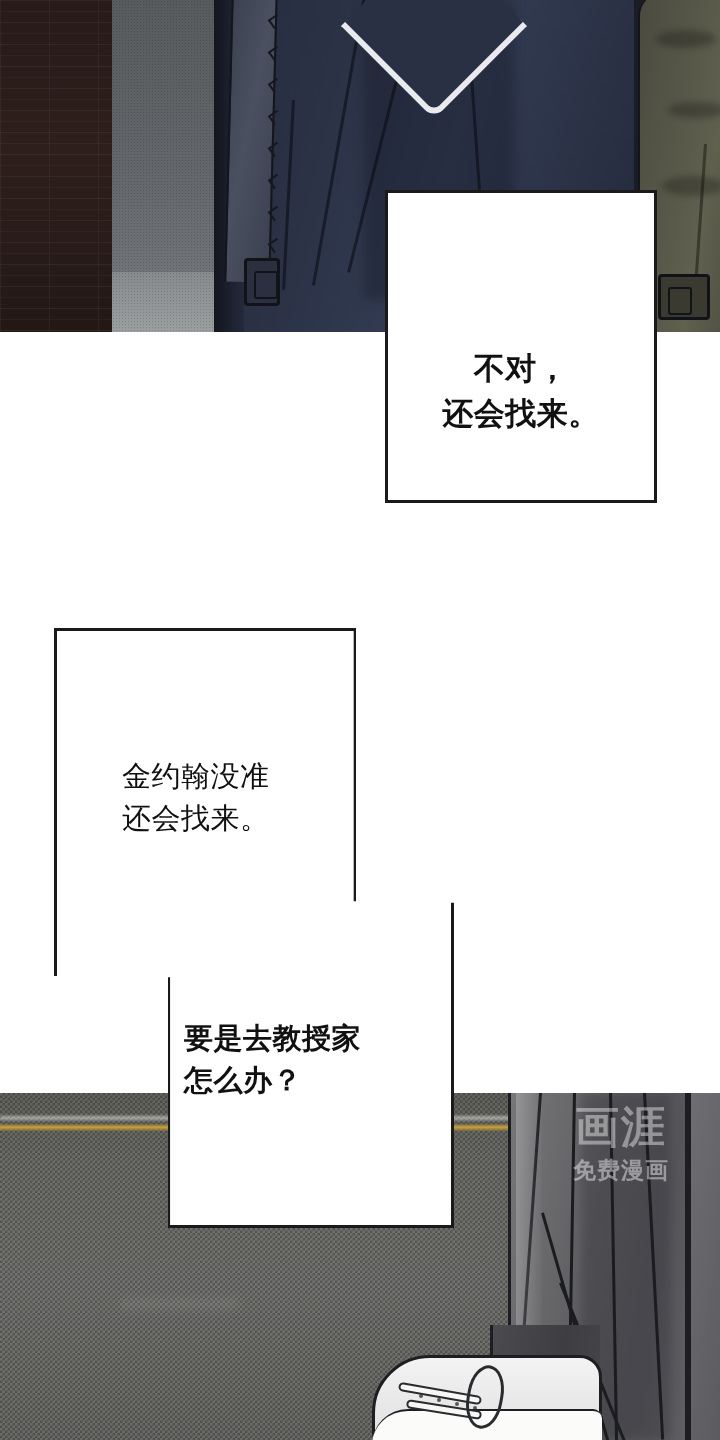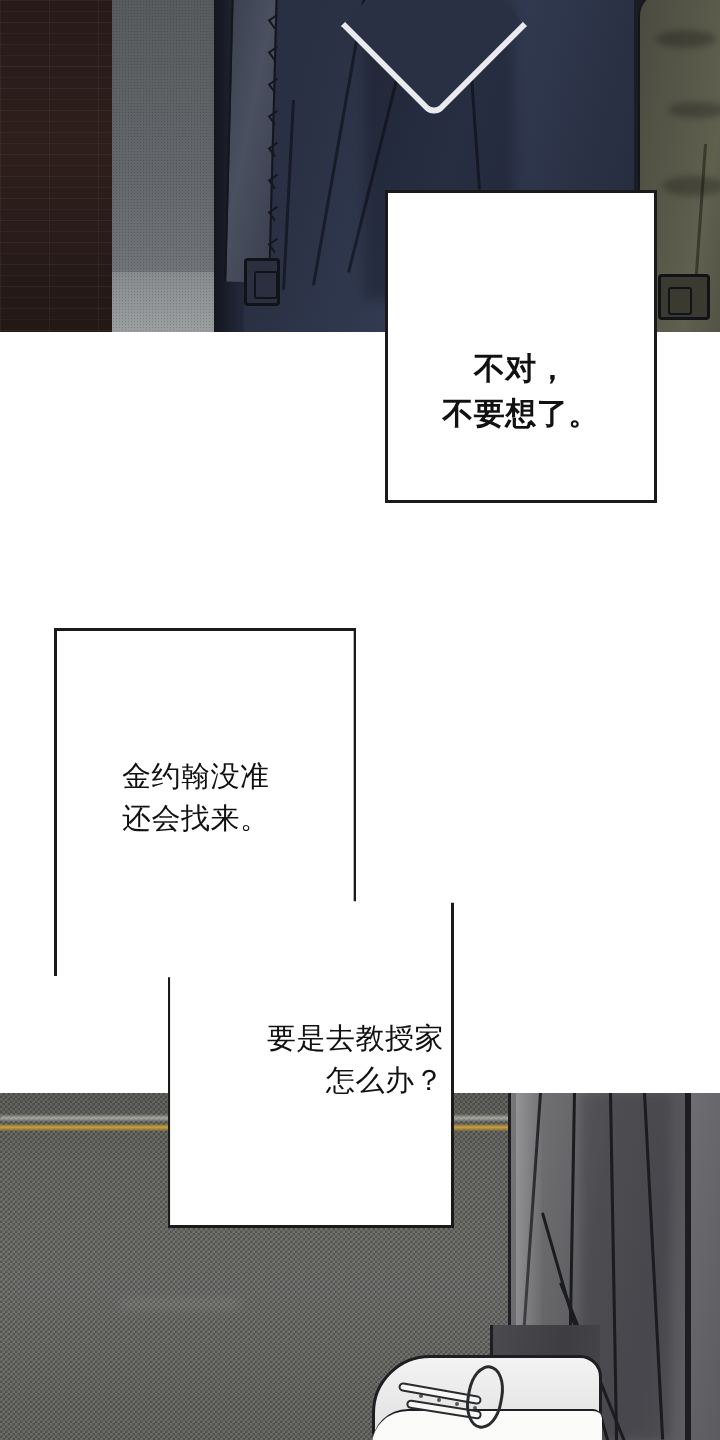--- a/index.html
+++ b/index.html
@@ -410,23 +410,23 @@
     font-weight: 400;
     line-height: 1.44;
     color: #111111;
     letter-spacing: 0.5px;
     white-space: pre-line;
   }
   .b2-text-b {
     position: absolute;
     left: 130px; top: 390px;
     width: 260px;
-    text-align: right;
+    text-align: left;
     font-size: 29px;
-    font-weight: 400;
+    font-weight: 700;
     line-height: 1.44;
     color: #111111;
     letter-spacing: 0.5px;
     white-space: pre-line;
   }
 
   .mid-gap {
     position: absolute;
     left: 0; top: 332px;
     width: 720px; height: 761px;
@@ -509,25 +509,29 @@
       <div class="eyelet" style="left:62px; top:40px;"></div>
       <div class="eyelet" style="left:80px; top:44px;"></div>
       <div class="eyelet" style="left:98px; top:48px;"></div>
       <div class="eyelet" style="left:116px; top:52px;"></div>
     </div>
     <div class="sneaker-toe"></div>
     <div class="lace" style="left:398px; top:296px; width:84px; height:9px; transform: rotate(10deg);"></div>
     <div class="lace" style="left:406px; top:312px; width:76px; height:9px; transform: rotate(9deg);"></div>
     <div class="lace-loop"></div>
 
+    <div class="watermark" style="position:absolute; left:0px; top:12px; width:170px; margin-left:536px;">
+      <div class="wm-main">画涯</div>
+      <div class="wm-sub">免费漫画</div>
+    </div>
   </div>
 
   <div class="bubble-1">
     <div class="txt">不对，
-不要想了。</div>
+还会找来。</div>
   </div>
 
   <div class="bubble-2-wrap">
     <div class="bubble-2-border"></div>
     <div class="bubble-2-fill"></div>
     <div class="b2-text-a">金约翰没准
 还会找来。</div>
     <div class="b2-text-b">要是去教授家
 怎么办？</div>
   </div>

